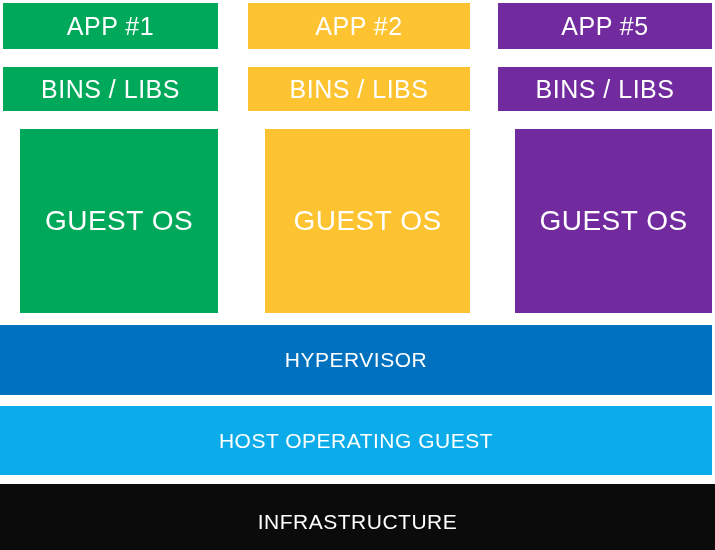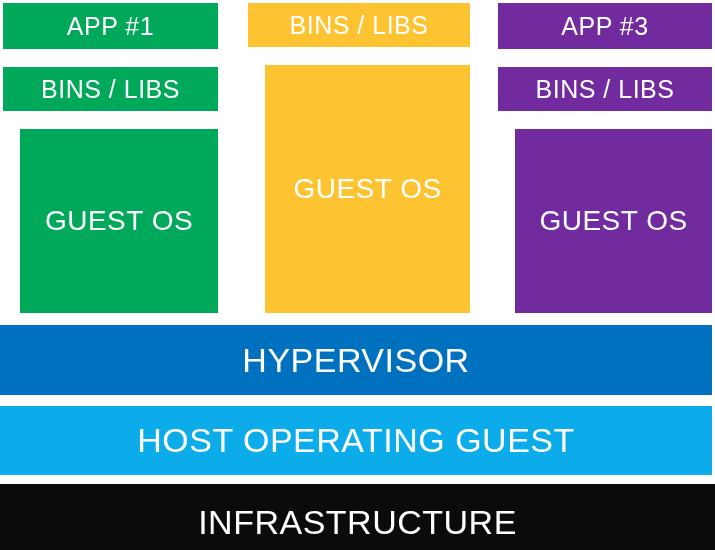--- a/index.html
+++ b/index.html
@@ -38,47 +38,48 @@
   .cell.app  { height: 46px; font-size: 25px; }
   .cell.bins { height: 44px; font-size: 25px; }
   .cell.guest { flex: 1; font-size: 28px; margin-left: 17px; }
   .layer {
     position: absolute;
     left: 0;
     display: flex;
     align-items: center;
     justify-content: center;
     color: #ffffff;
-    font-size: 34px;
+    font-size: 21px;
     letter-spacing: 0.5px;
   }
   .layer.hypervisor { top: 325px; width: 712px; height: 70px; }
   .layer.hostos     { top: 406px; width: 712px; height: 69px; }
   .layer.infra      { top: 484px; width: 715px; height: 76px; }
 </style>
 </head>
 <body>
 
 <div class="canvas">
 
   <div class="columns">
 
     <div class="vm-column vm-col-1">
       <div class="cell app" style="background: rgb(0, 168, 89);">APP #1</div>
       <div class="cell bins" style="background: rgb(0, 168, 89);">BINS / LIBS</div>
       <div class="cell guest" style="background: rgb(0, 168, 89);">GUEST OS</div>
     </div>
 
     <div class="vm-column vm-col-2">
+      <div class="cell app" style="background: rgb(253, 195, 49);">APP #2</div>
       <div class="cell bins" style="background: rgb(253, 195, 49);">BINS / LIBS</div>
       <div class="cell guest" style="background: rgb(253, 195, 49);">GUEST OS</div>
     </div>
 
     <div class="vm-column vm-col-3">
-      <div class="cell app" style="background: rgb(114, 43, 158);">APP #3</div>
+      <div class="cell app" style="background: rgb(114, 43, 158);">APP #5</div>
       <div class="cell bins" style="background: rgb(114, 43, 158);">BINS / LIBS</div>
       <div class="cell guest" style="background: rgb(114, 43, 158);">GUEST OS</div>
     </div>
 
   </div>
 
   <div class="layer hypervisor" style="background: rgb(0, 113, 191);">HYPERVISOR</div>
 
   <div class="layer hostos" style="background: rgb(11, 172, 233);">HOST OPERATING GUEST</div>
 

